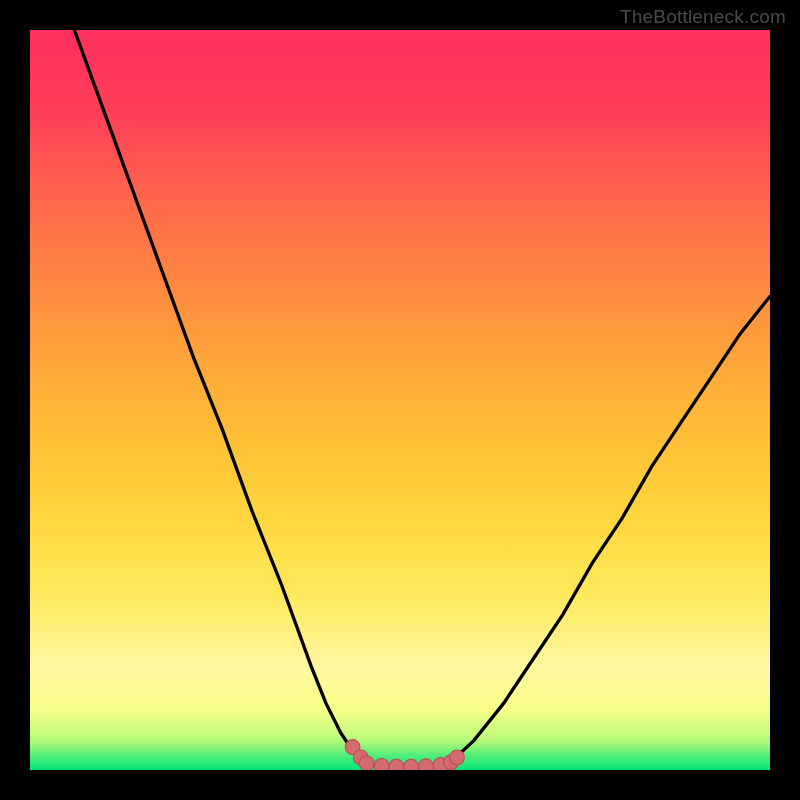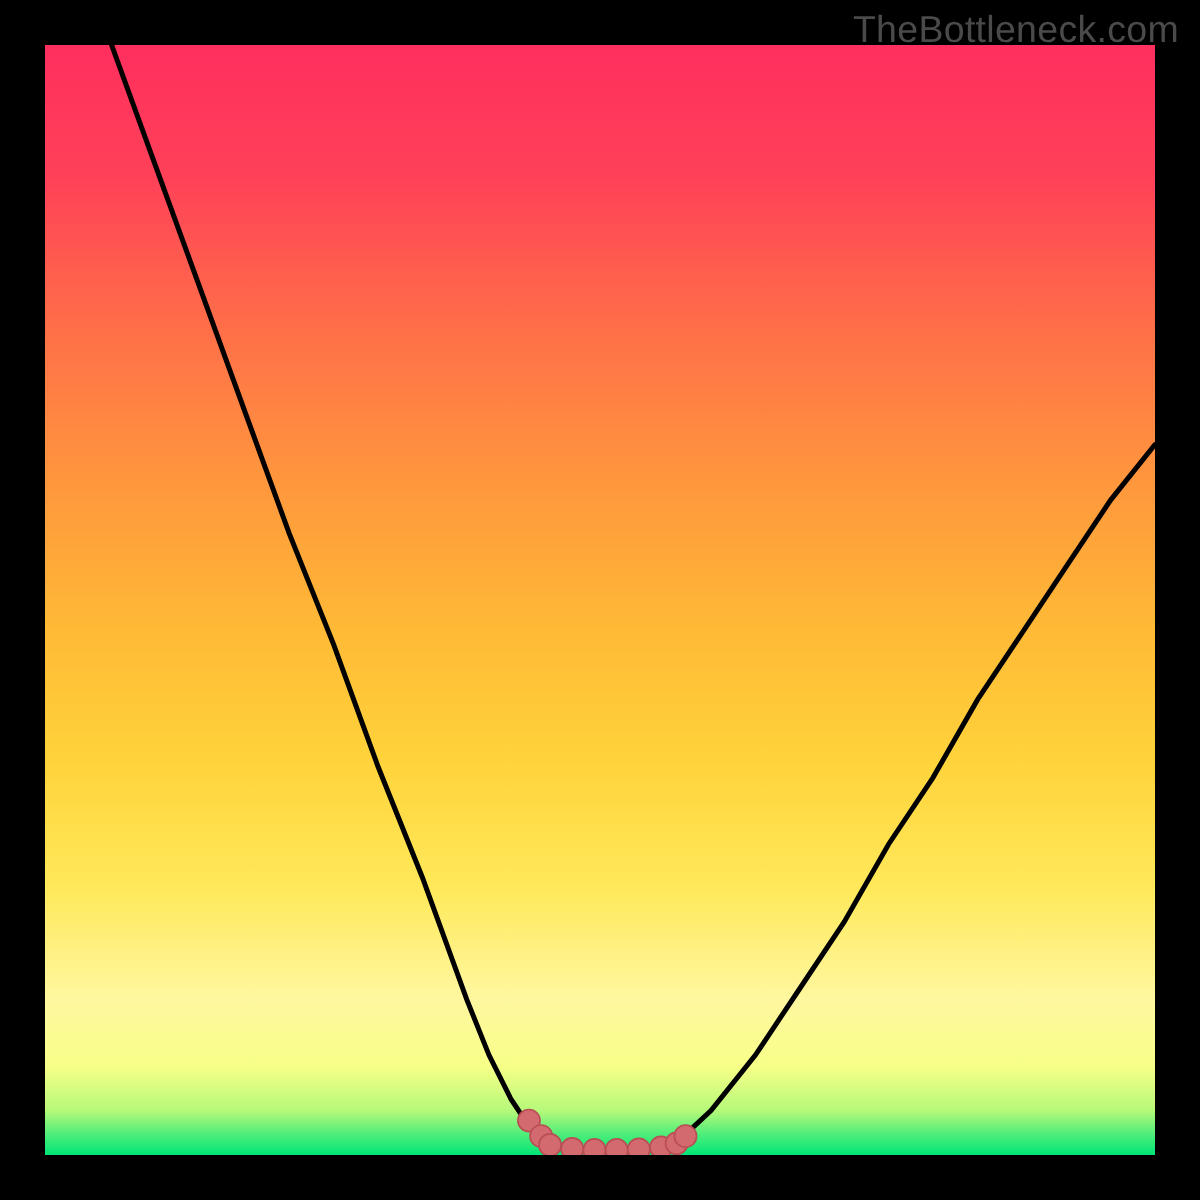--- a/index.html
+++ b/index.html
@@ -46,21 +46,21 @@
   }
   svg.curves {
     position: absolute;
     inset: 0;
   }
   .watermark {
     position: absolute;
     top: 6px;
     right: 14px;
     color: #4a4a4a;
-    font-size: 25px;
+    font-size: 19px;
     letter-spacing: 0.2px;
     user-select: none;
   }
 </style>
 </head>
 <body>
 
 <div class="frame">
 
   <div class="plot-area">

